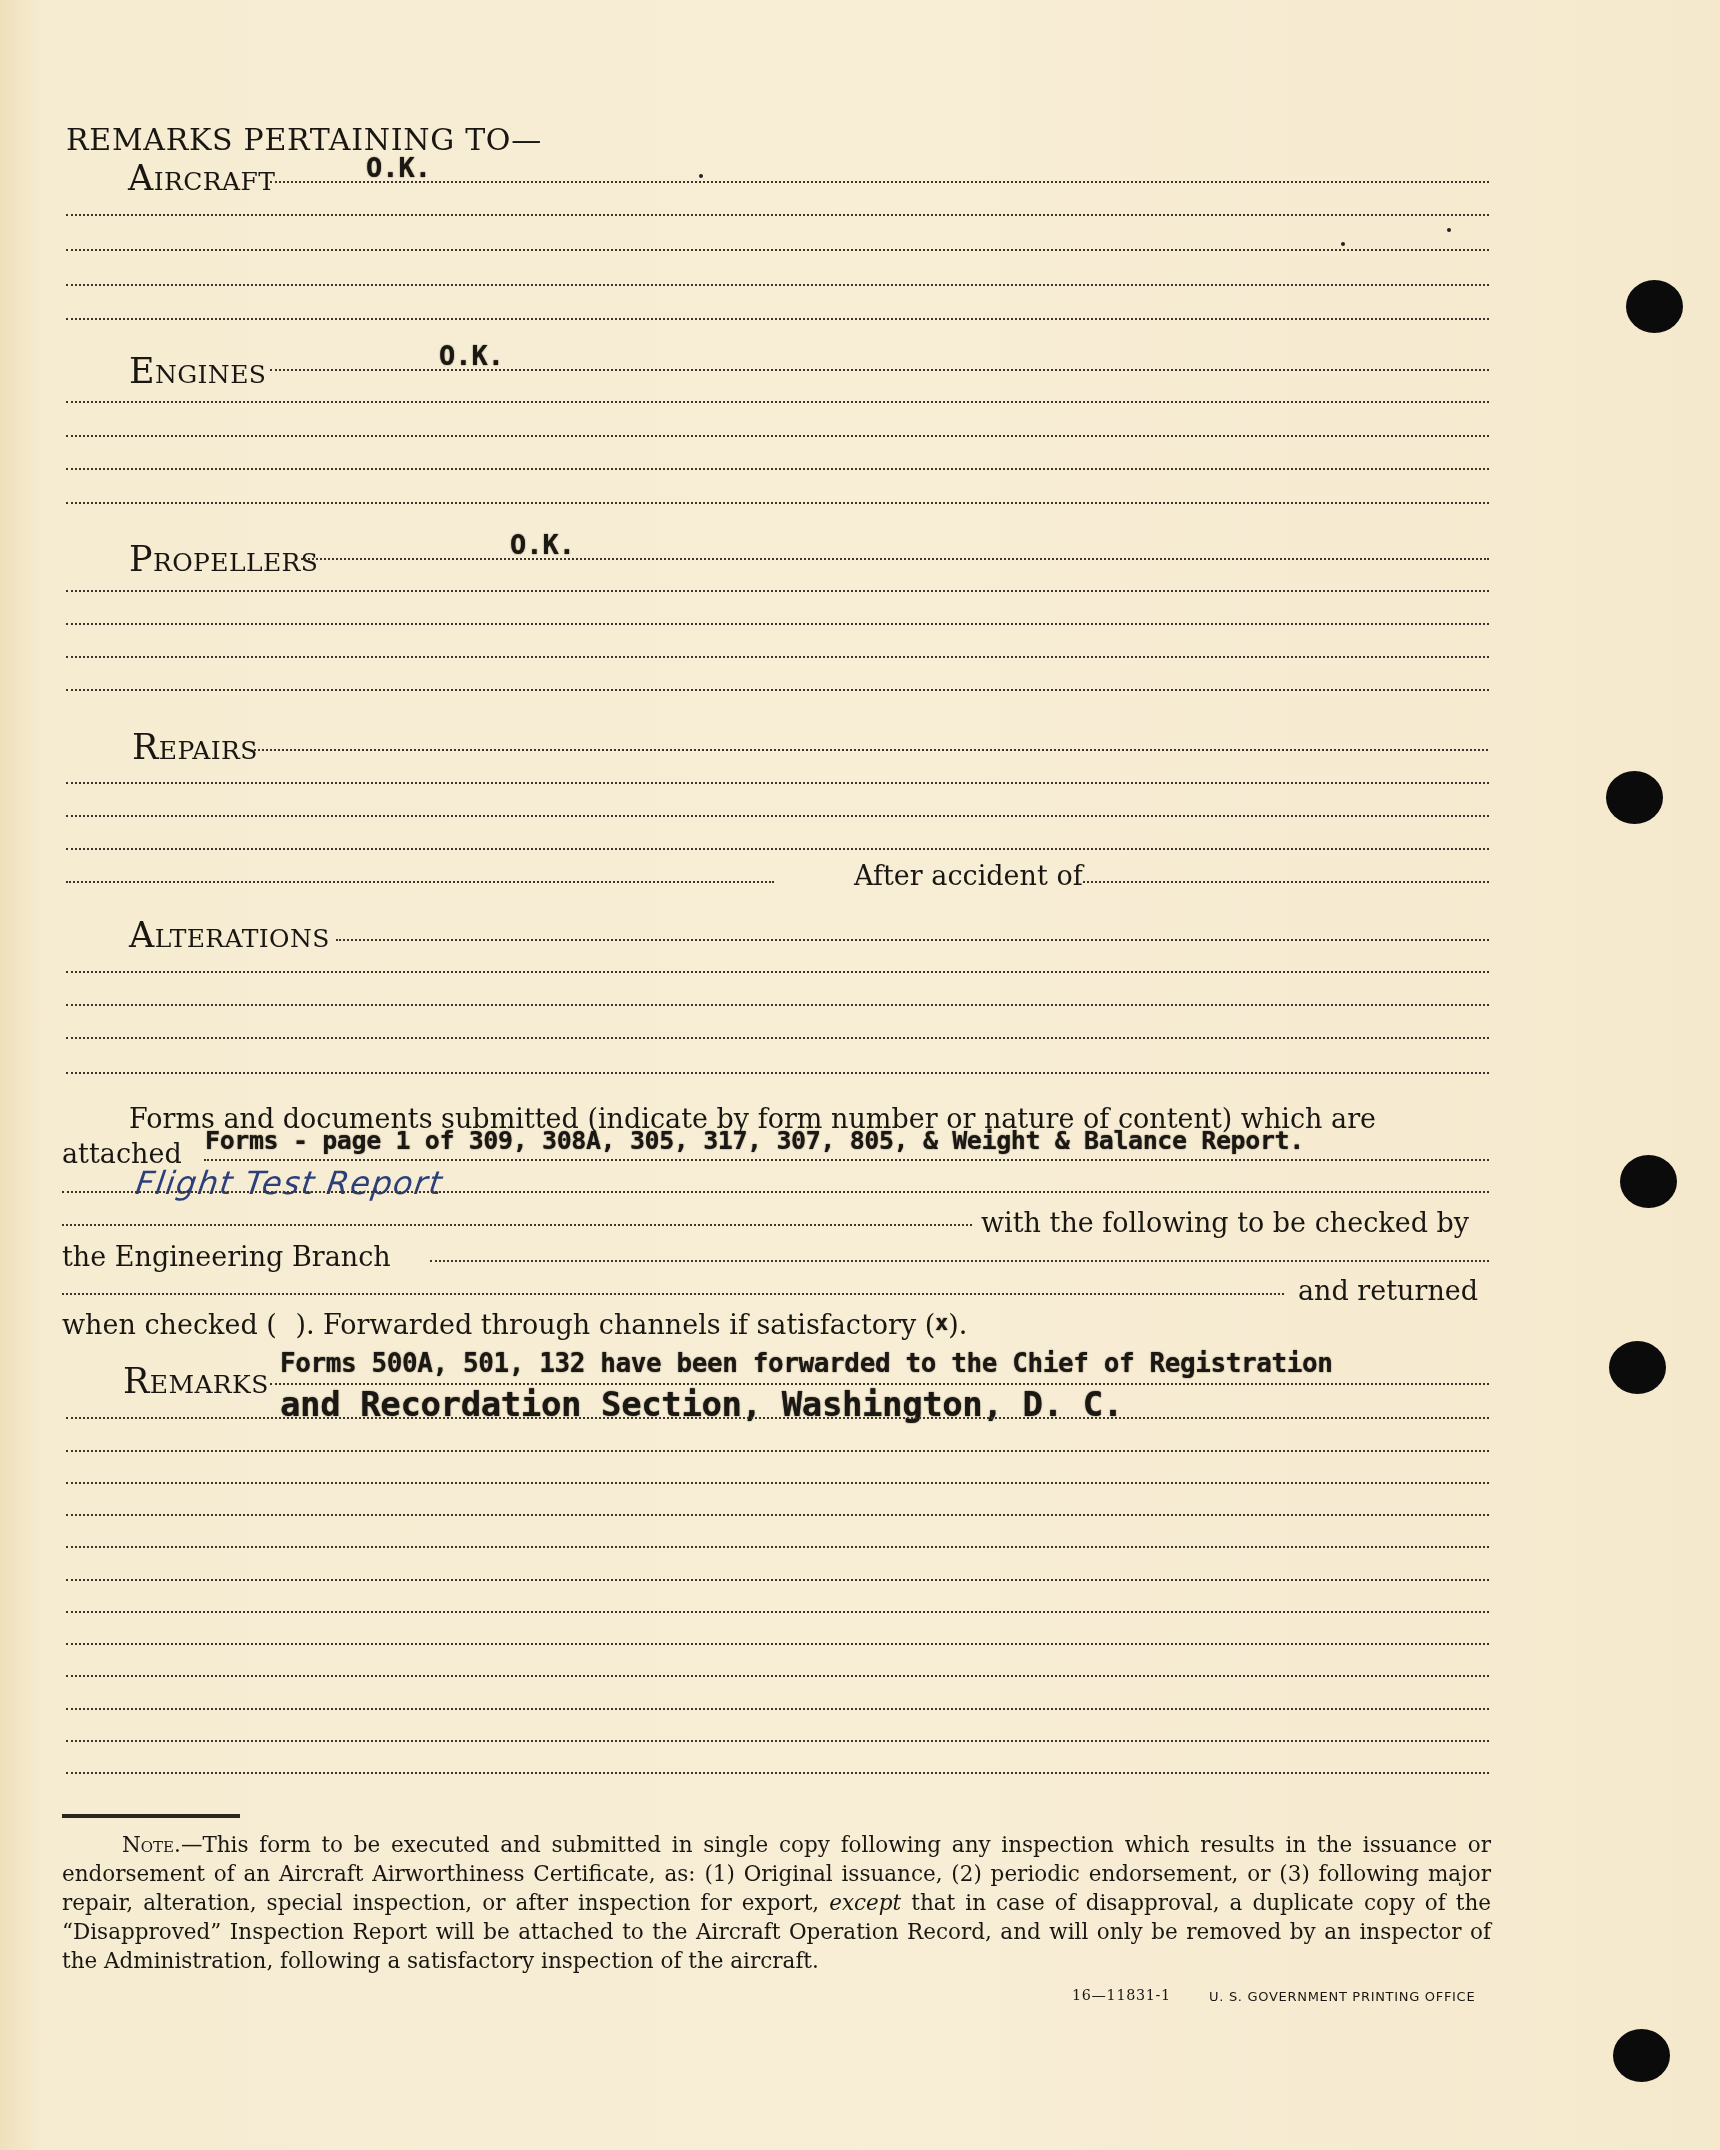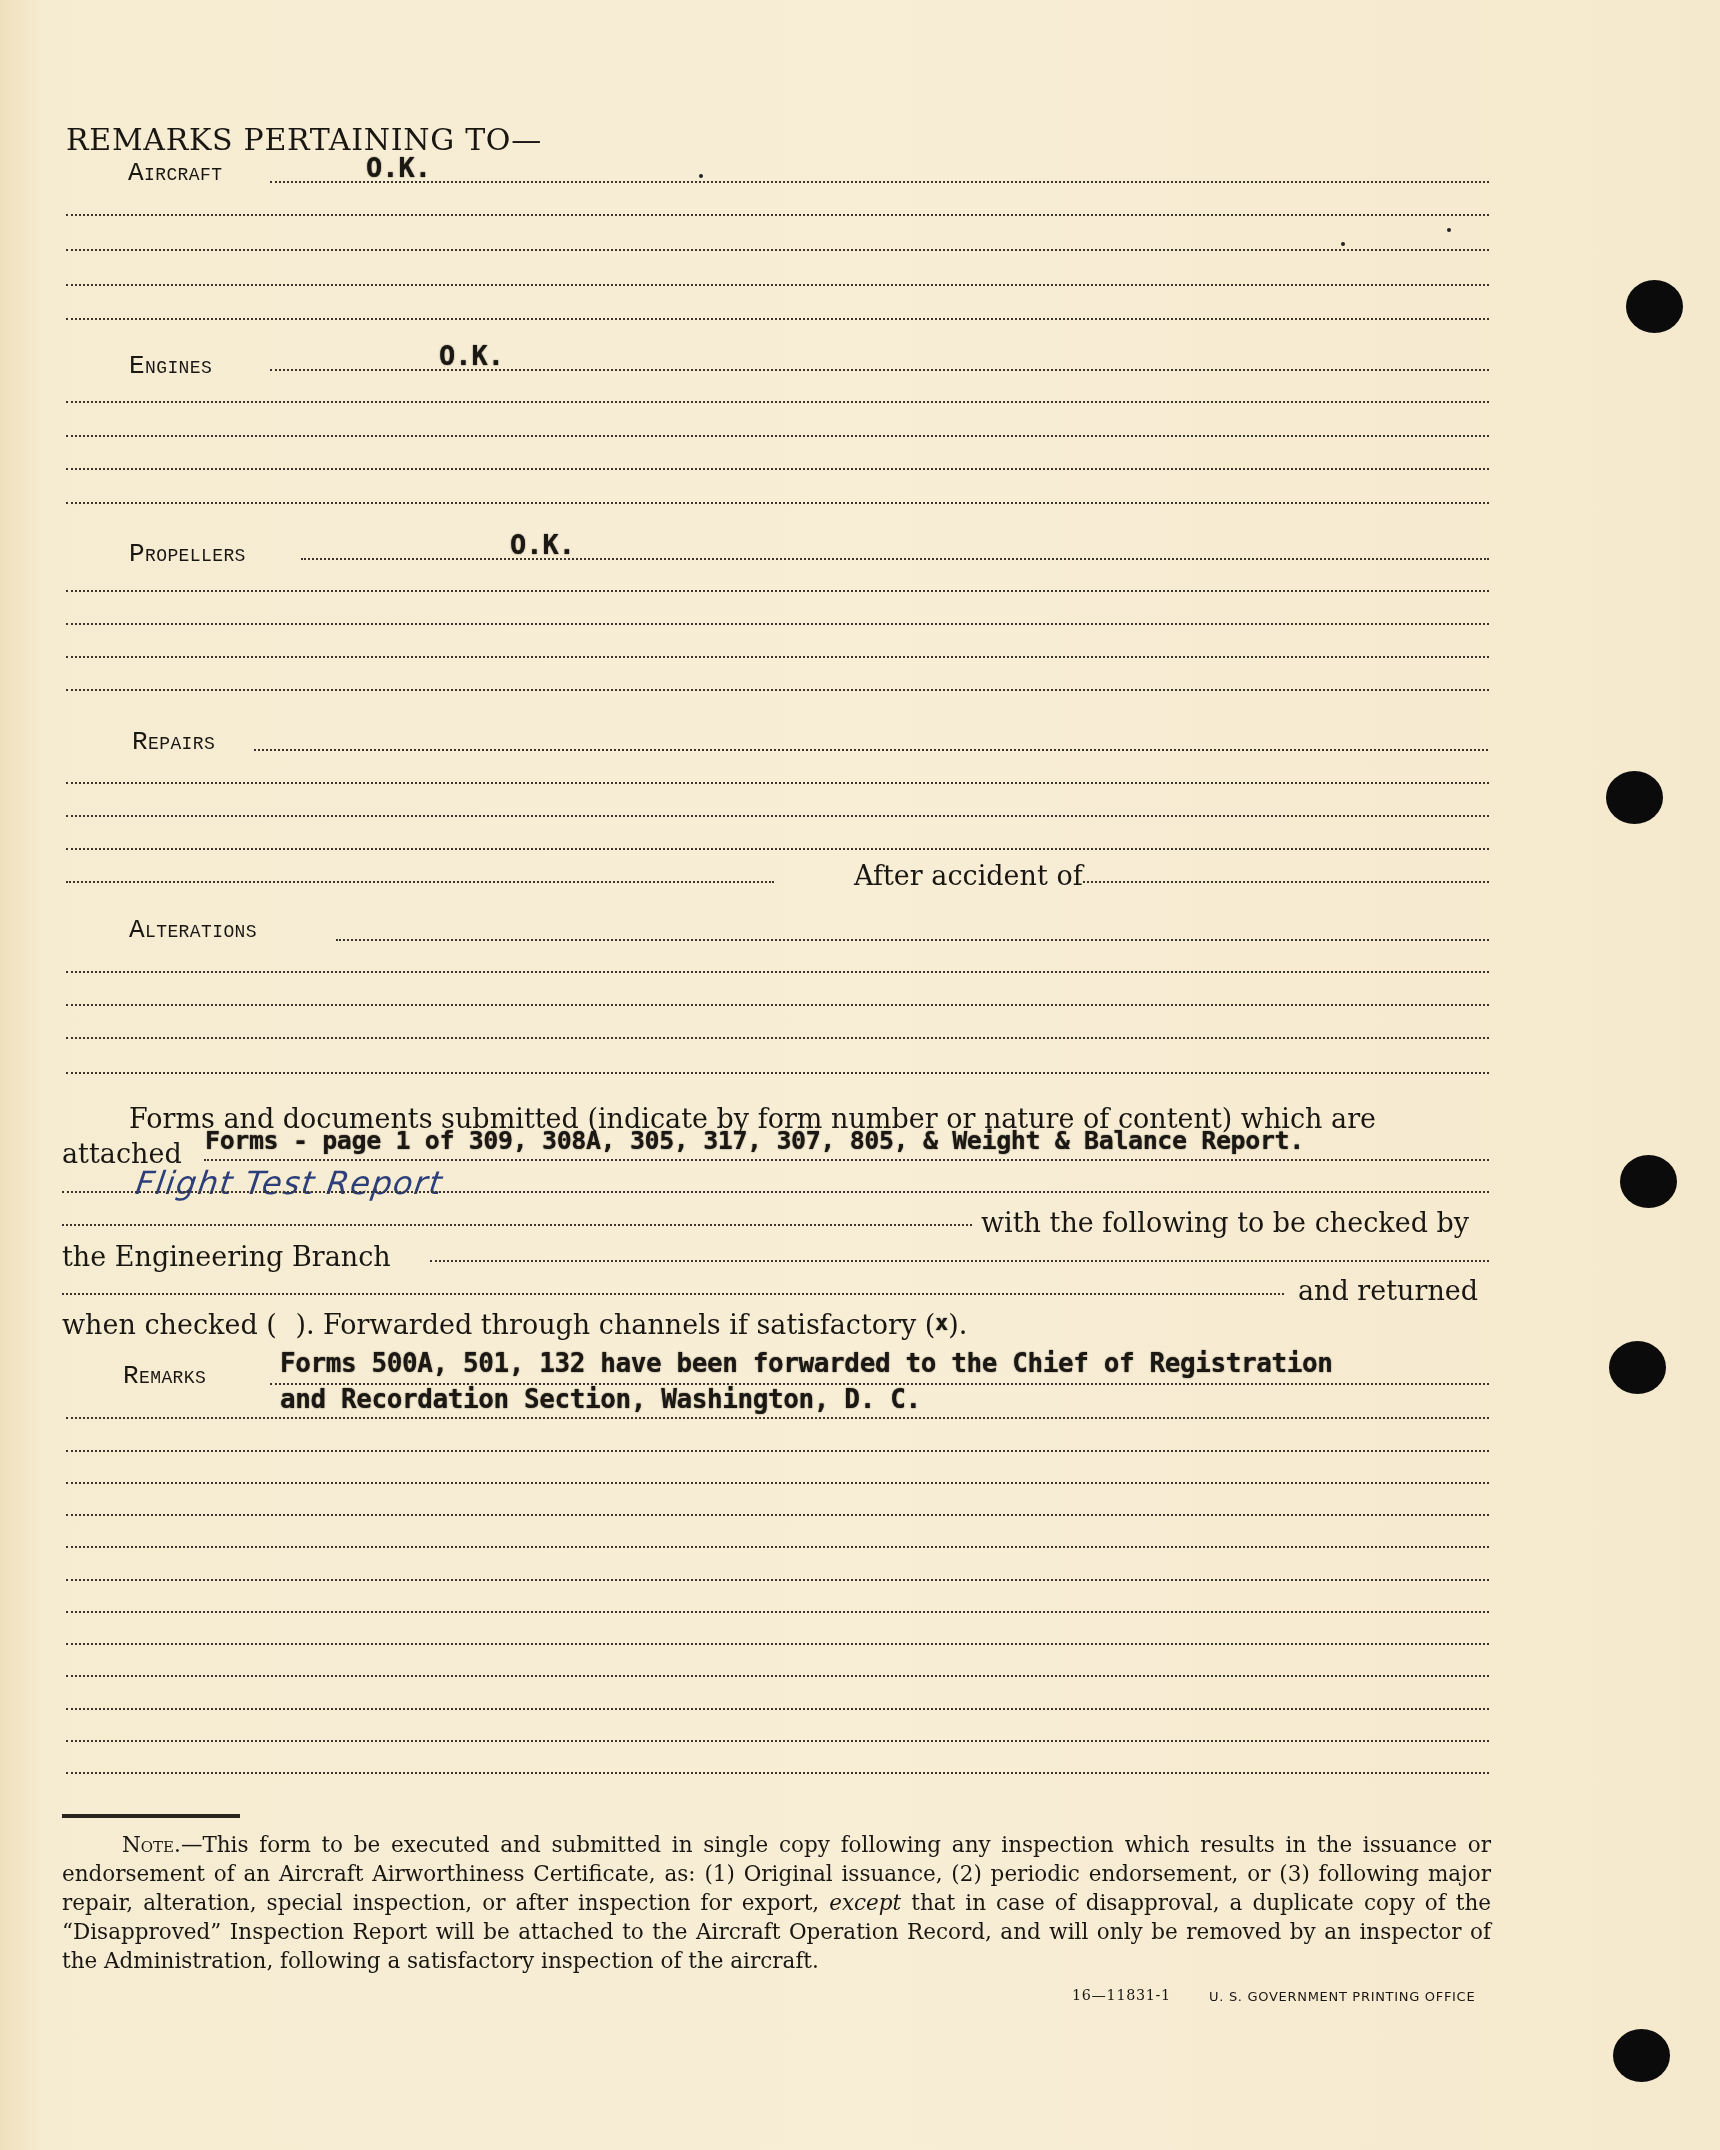--- a/index.html
+++ b/index.html
@@ -1,20 +1,20 @@
 <!DOCTYPE html>
 <html style="font-size:11.5px"><head>
 <meta charset="utf-8">
 <style>
   html,body{margin:0;padding:0;}
   body{width:1721px;height:2151px;background:#f6ecd1;position:relative;overflow:hidden;font-family:"DejaVu Serif","Liberation Serif",serif;color:#1a1713;}
   .paper{position:absolute;left:0;top:0;width:1721px;height:2151px;background:linear-gradient(90deg,#efe0bc 0px,#f6ecd2 43px,#f8eed6 860px,#f5e9cd 1721px);}
   .abs{position:absolute;}
   .heading{left:66px;top:122px;font-size:30px;letter-spacing:0.7px;}
-  .label{font-size:26px;font-variant:small-caps;letter-spacing:0.4px;font-family:Liberation Mono, monospace;}
+  .label{font-size:35px;font-variant:small-caps;letter-spacing:0.4px;}
   .dots{position:absolute;height:0;border-bottom:2.9px dotted #3a342b;}
   .typed{font-family:"DejaVu Sans Mono","Liberation Mono",monospace;font-weight:bold;font-size:27px;color:#1b1814;text-shadow:0 0 1.4px #3a342b;white-space:nowrap;}
   .hand{font-family:"DejaVu Sans","Liberation Sans",sans-serif;font-style:italic;font-size:32px;color:#2d3f7a;letter-spacing:1.4px;transform:skewX(-8deg);}
   .plain{font-size:27px;white-space:nowrap;}
   .note{left:62px;top:1830px;width:1429px;font-size:21.5px;line-height:29px;text-align:justify;}
   .note .sc{font-variant:small-caps;}
   .footer{font-family:"DejaVu Sans","Liberation Sans",sans-serif;font-size:13px;letter-spacing:0.7px;}
   .hole{position:absolute;width:57px;height:53px;border-radius:50%;background:#0b0b0b;}
   .rule{position:absolute;left:62px;top:1814px;width:178px;height:3.6px;background:#2a251e;}
   .dot-speck{position:absolute;width:4.3px;height:4.3px;border-radius:50%;background:#222;}
@@ -88,21 +88,21 @@
 <div class="dots" style="left:430px;top:1260px;width:1059px;"></div>
 <div class="dots" style="left:62px;top:1293px;width:1222px;"></div>
 <div class="abs plain" style="left:1298px;top:1275px;">and returned</div>
 <div class="abs plain" style="left:62px;top:1309px;">
   <span>when checked (</span><span style="display:inline-block;width:18.6px;"> </span><span>).  Forwarded through channels if satisfactory (</span><span class="typed" style="font-size:21.5px;vertical-align:4.3px;">x</span><span>).</span>
 </div>
 
 <div class="abs label" style="left:123px;top:1361px;">Remarks</div>
 <div class="dots" style="left:270px;top:1383px;width:1219px;"></div>
 <div class="abs typed" style="left:280px;top:1348px;font-size:26px;letter-spacing:-0.4px;">Forms 500A, 501, 132 have been forwarded to the Chief of Registration</div>
-<div class="abs typed" style="left:280px;top:1384px;font-size:26px;letter-spacing:-0.4px;">and Recordation Section, Washington, D. C.</div>
+<div class="abs typed" style="left:280px;top:1384px;font-size:34px;letter-spacing:-0.4px;">and Recordation Section, Washington, D. C.</div>
 <div class="dots" style="left:66px;top:1417px;width:1423px;"></div>
 <div class="dots" style="left:66px;top:1450px;width:1423px;"></div>
 <div class="dots" style="left:66px;top:1482px;width:1423px;"></div>
 <div class="dots" style="left:66px;top:1514px;width:1423px;"></div>
 <div class="dots" style="left:66px;top:1546px;width:1423px;"></div>
 <div class="dots" style="left:66px;top:1579px;width:1423px;"></div>
 <div class="dots" style="left:66px;top:1611px;width:1423px;"></div>
 <div class="dots" style="left:66px;top:1643px;width:1423px;"></div>
 <div class="dots" style="left:66px;top:1675px;width:1423px;"></div>
 <div class="dots" style="left:66px;top:1708px;width:1423px;"></div>

